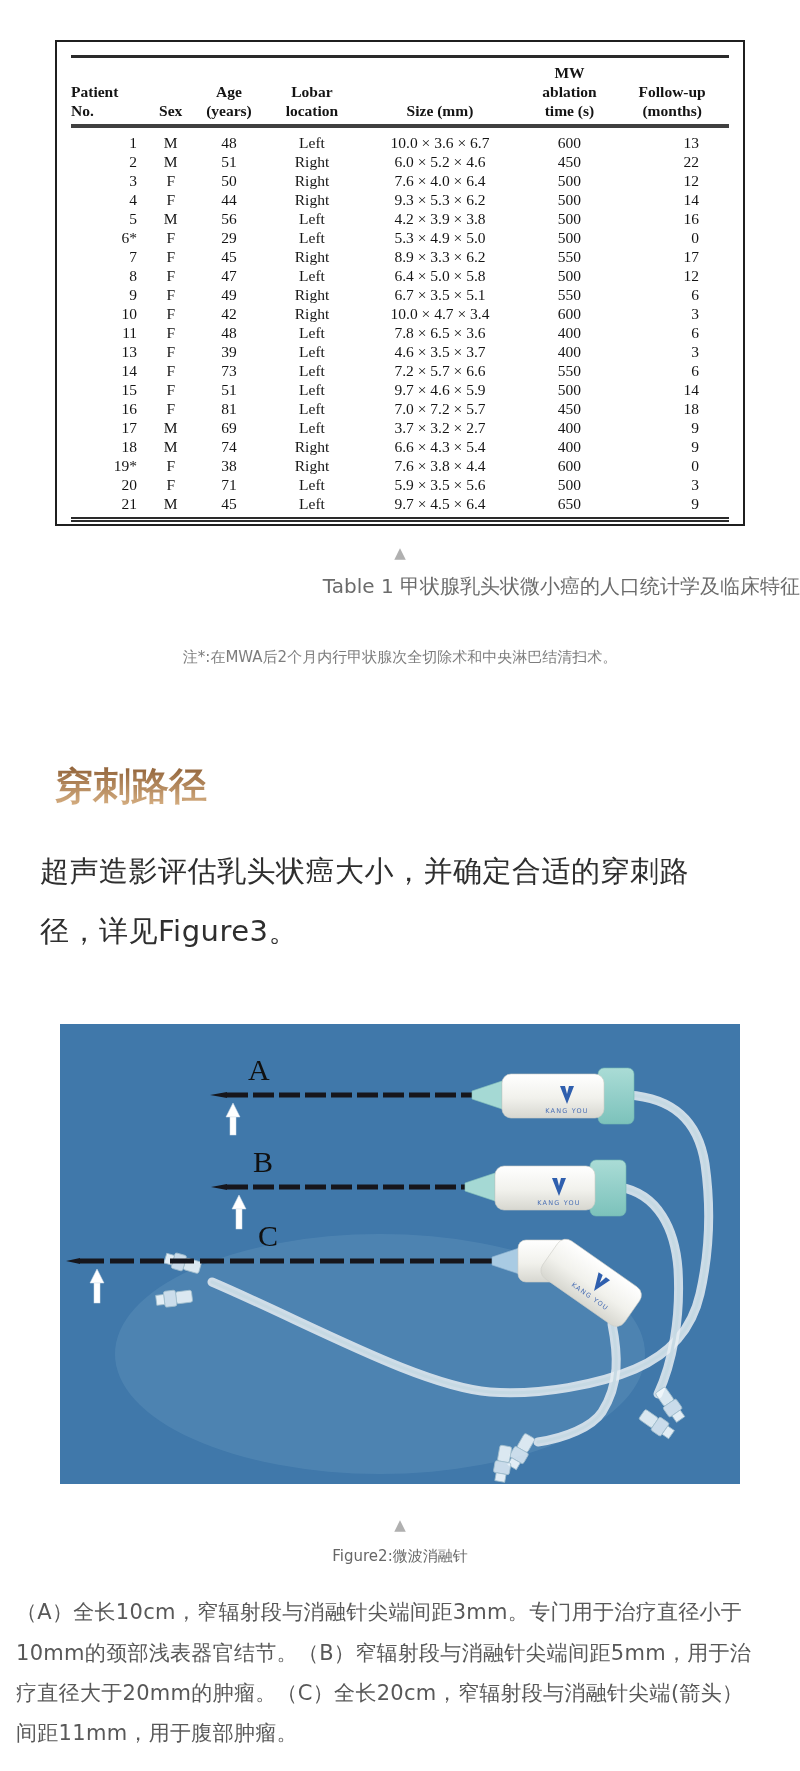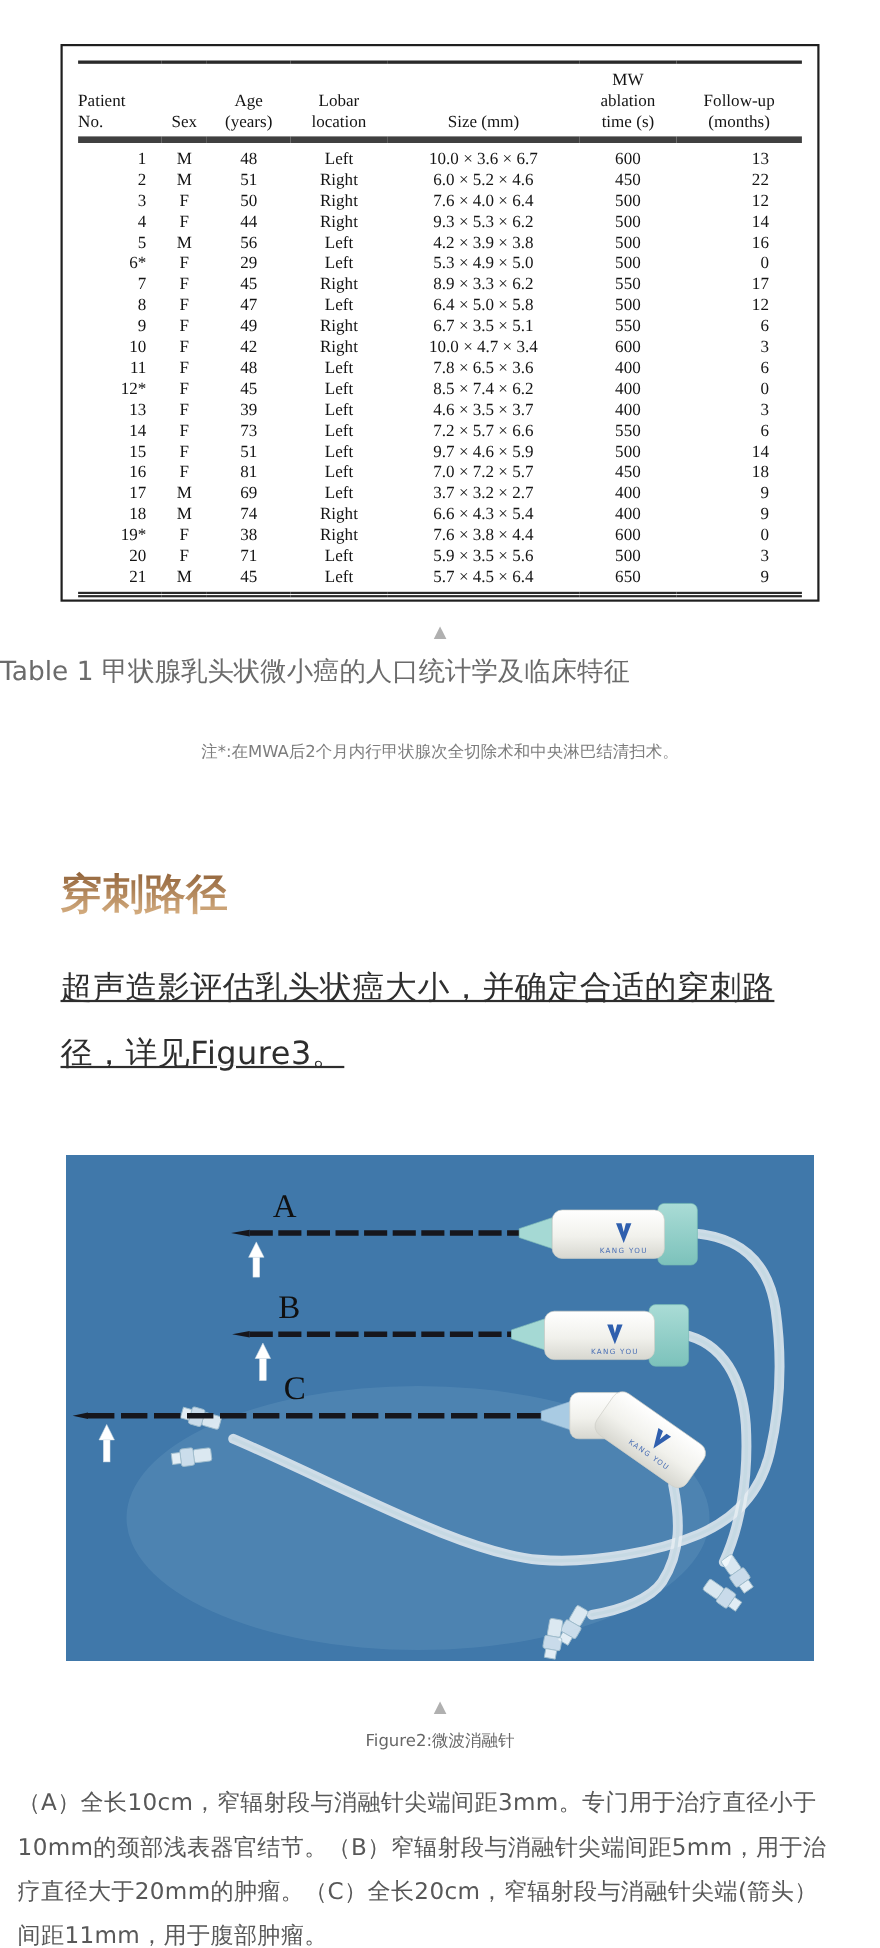--- a/index.html
+++ b/index.html
@@ -15,26 +15,26 @@
     box-sizing:border-box;
   }
   table.patients{
     width:100%;
     border-collapse:collapse;
     font-family:"Liberation Serif","DejaVu Serif",serif;
     font-size:15.5px;
     color:#141414;
   }
   table.patients th{
-    font-weight:normal;
+    font-weight:bold;
     vertical-align:bottom;
     padding:6px 0 3px 0;
     line-height:1.22;
     border-top:3px solid #2a2a2a;
-    border-bottom:6px solid #404040;
+    border-bottom:4px solid #404040;
     text-align:center;
   }
   table.patients th.c0{text-align:left;margin-left:16px;}
   table.patients th.c6{text-align:center;}
   table.patients td{
     padding:0;height:19px;line-height:19px;text-align:center;
     white-space:nowrap;
   }
   table.patients td.c0{text-align:right;padding-right:14px;}
   table.patients td.c6{text-align:right;padding-right:30px;}
@@ -42,46 +42,45 @@
   table.patients tbody tr:last-child td{
     padding-bottom:4px;
     border-bottom:5px double #2a2a2a;
   }
   
   .tri{
     text-align:center;color:#b0b0b0;font-size:15px;line-height:1;
     margin-top:20px;
   }
   .table-caption{
-    text-align:left;color:#6b6b6b;font-size:24px;margin-top:12px;
+    text-align:right;color:#6b6b6b;font-size:20px;margin-top:12px;
   }
   .table-note{
     text-align:center;color:#7d7d7d;font-size:15px;margin-top:48px;
   }
   
   .sec-heading{
     margin:98px 0 0 55px;
     font-family:"DejaVu Serif","Liberation Serif",serif;
     font-weight:bold;
     font-size:38px;
     line-height:1.1;
     width:max-content;
     color:#a97a4e;
     background:linear-gradient(#8f6138,#d7b083);
     -webkit-background-clip:text;
     background-clip:text;
     -webkit-text-fill-color:transparent;
   }
   .para{
-    margin:34px 55px 0 55px;
+    margin:34px 55px 0 40px;
     font-size:29px;
     color:#2e2e2e;
     line-height:2.1;
     letter-spacing:0.5px;
-    text-decoration:underline;
   }
   
   .photo{
     margin:62px auto 0 auto;
     width:680px;height:460px;
     background:#4078aa;
   }
   .photo svg{display:block;}
   .fig-caption{
     text-align:center;color:#666666;font-size:15px;margin-top:14px;
@@ -224,29 +223,20 @@
         <tr>
           <td class="c0">11</td>
           <td class="c1">F</td>
           <td class="c2">48</td>
           <td class="c3">Left</td>
           <td class="c4">7.8 × 6.5 × 3.6</td>
           <td class="c5">400</td>
           <td class="c6">6</td>
         </tr>
         <tr>
-          <td class="c0">12*</td>
-          <td class="c1">F</td>
-          <td class="c2">45</td>
-          <td class="c3">Left</td>
-          <td class="c4">8.5 × 7.4 × 6.2</td>
-          <td class="c5">400</td>
-          <td class="c6">0</td>
-        </tr>
-        <tr>
           <td class="c0">13</td>
           <td class="c1">F</td>
           <td class="c2">39</td>
           <td class="c3">Left</td>
           <td class="c4">4.6 × 3.5 × 3.7</td>
           <td class="c5">400</td>
           <td class="c6">3</td>
         </tr>
         <tr>
           <td class="c0">14</td>
@@ -309,21 +299,21 @@
           <td class="c3">Left</td>
           <td class="c4">5.9 × 3.5 × 5.6</td>
           <td class="c5">500</td>
           <td class="c6">3</td>
         </tr>
         <tr>
           <td class="c0">21</td>
           <td class="c1">M</td>
           <td class="c2">45</td>
           <td class="c3">Left</td>
-          <td class="c4">5.7 × 4.5 × 6.4</td>
+          <td class="c4">9.7 × 4.5 × 6.4</td>
           <td class="c5">650</td>
           <td class="c6">9</td>
         </tr>
       </tbody>
   </table>
 </div>
 
 <div class="tri">▲</div>
 <div class="table-caption">Table 1 甲状腺乳头状微小癌的人口统计学及临床特征</div>
 <div class="table-note">注*:在MWA后2个月内行甲状腺次全切除术和中央淋巴结清扫术。</div>

